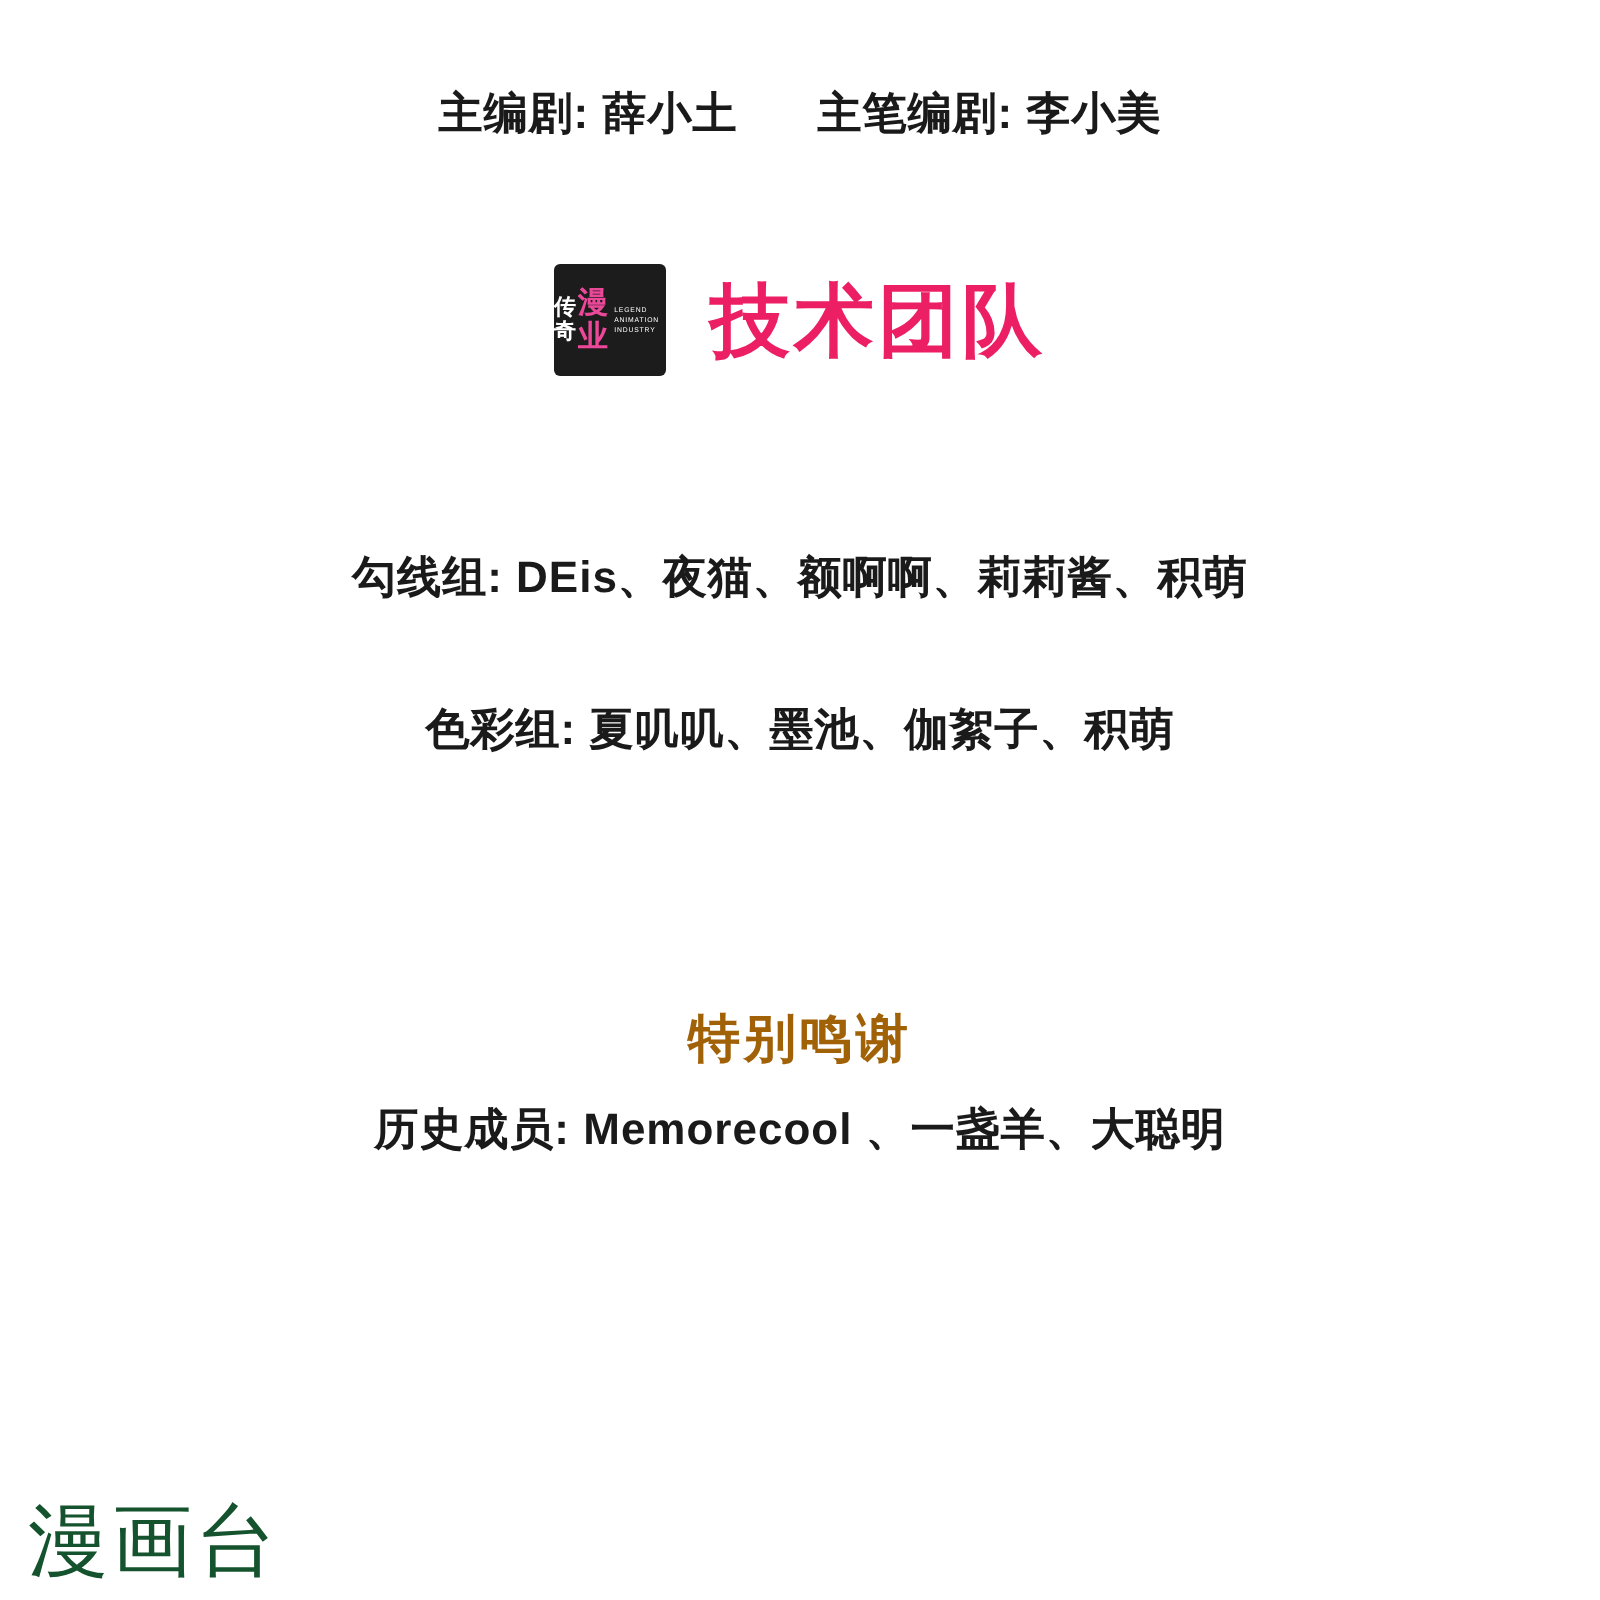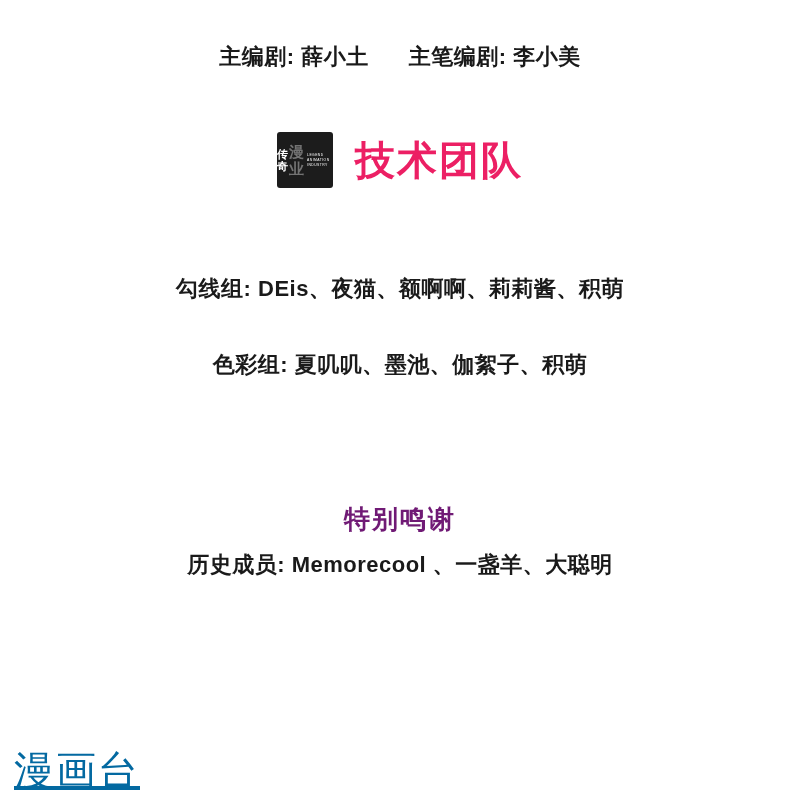--- a/index.html
+++ b/index.html
@@ -81,21 +81,21 @@
     overflow: hidden;
   }
   .logo .logo-top {
     color: #ffffff;
     font-size: 11px;
     font-weight: bold;
     line-height: 12px;
     letter-spacing: 1px;
   }
   .logo .logo-mid {
-    color: #737373;
+    color: #ec4899;
     font-size: 15px;
     font-weight: bold;
     line-height: 17px;
     letter-spacing: 1px;
   }
   .logo .logo-bottom {
     color: #ffffff;
     font-size: 4px;
     line-height: 6px;
     letter-spacing: 0.5px;
@@ -128,40 +128,39 @@
     top: 412px;
     left: 0;
     right: 0;
   }
   #thanks-title {
     position: absolute;
     top: 490px;
     left: 0;
     right: 0;
     text-align: center;
-    color: #701a75;
+    color: #a16207;
     font-size: 26px;
     font-weight: bold;
     letter-spacing: 2px;
   }
   #line-history {
     position: absolute;
     top: 538px;
     left: 0;
     right: 0;
   }
   #watermark {
     position: absolute;
     left: 14px;
     bottom: 14px;
     font-size: 40px;
-    color: #0369a1;
+    color: #14532d;
     font-weight: normal;
     letter-spacing: 2px;
-    text-decoration: underline;
   }
 </style>
 </head>
 <body>
 
 <div class="page">
 
   <div id="top-credits">
     <div class="credit-line">
       <span class="role">主编剧:</span>

